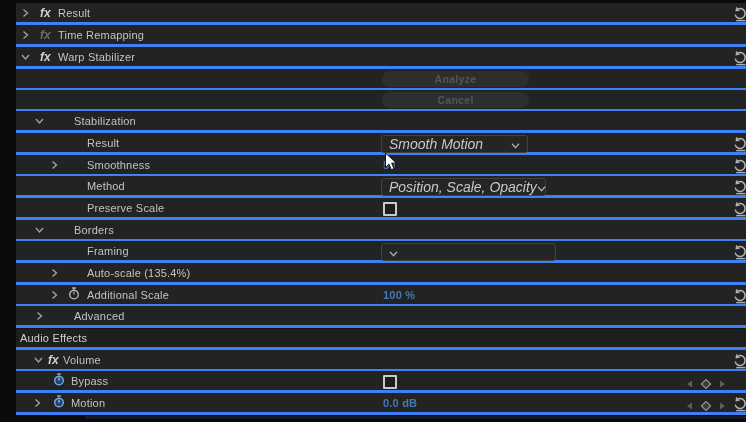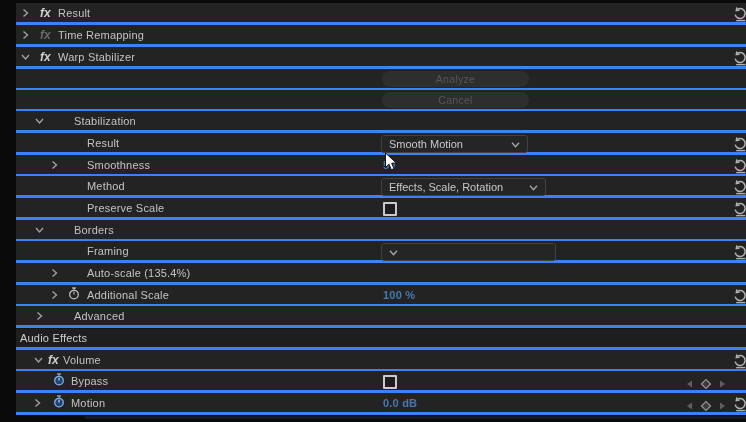--- a/index.html
+++ b/index.html
@@ -14,26 +14,26 @@
   .lbl{position:absolute;top:50%;transform:translateY(-50%);font-size:11px;
        color:#c3c3c3;white-space:nowrap;letter-spacing:.2px;}
   .val{position:absolute;top:50%;transform:translateY(-50%);font-size:11px;
        color:#4579b3;white-space:nowrap;font-weight:bold;letter-spacing:.2px;}
   .chev{position:absolute;top:50%;transform:translateY(-50%);display:flex;}
   .fxi{position:absolute;top:50%;transform:translateY(-50%);font-size:12px;
        font-style:italic;font-weight:bold;color:#d0d0d0;}
   .fxi.dim{color:#6b6b6b;}
   .reset{position:absolute;left:717px;top:3px;width:16px;height:16px;cursor:pointer;}
   .dropdown{position:absolute;left:365px;top:2px;height:16px;border:1px solid #424242;
-       border-radius:3px;background:#252525;color:#c8c8c8;font-size:11px;
-       display:flex;align-items:center;padding:0 7px;box-sizing:content-box;cursor:pointer;}
+       border-radius:3px;background:#252525;color:#c8c8c8;font-size:14px;
+       display:flex;align-items:center;padding:0 7px;box-sizing:content-box;cursor:pointer;font-style:italic;}
   .dropdown .ddtext{flex:1;white-space:nowrap;}
   .pbtn{position:absolute;left:366px;width:147px;height:16px;top:2px;border-radius:8px;
        background:#2e2e2e;color:#555555;font-size:10.5px;display:flex;align-items:center;
-       justify-content:center;letter-spacing:.3px;}
+       justify-content:center;letter-spacing:.3px;font-weight:bold;}
   .checkbox{position:absolute;left:367px;top:4px;width:10px;height:10px;
        border:2px solid #cacaca;border-radius:1px;background:#1d1d1d;cursor:pointer;}
   .kfnav{position:absolute;left:667px;top:5px;width:46px;height:12px;}
   .stopwatch{position:absolute;top:50%;transform:translateY(-50%);}
   .bottombar{position:absolute;left:85px;top:416px;width:661px;height:3px;background:#131a25;}
   .cursor{position:absolute;left:384px;top:152px;width:14px;height:20px;z-index:50;}
   .uptri{position:absolute;left:729px;top:7px;}
 </style>
 </head>
 <body>
@@ -129,21 +129,21 @@
         <path d="M2.2 8.6 a5 5 0 1 0 1.1-4.3" fill="none" stroke="#b0b0b0" stroke-width="1.5"></path>
         <path d="M3.8 1.4 l-0.5 3.2 3.3-0.6" fill="none" stroke="#b0b0b0" stroke-width="1.4"></path>
         <line x1="3.2" y1="14.6" x2="12.4" y2="14.6" stroke="#b0b0b0" stroke-width="1.4"></line>
       </svg>
   </span>
 </div>
 
 <div class="row" style="top:176px">
   <span class="lbl" style="left:71px">Method</span>
   <div class="dropdown" style="width:149px">
-    <span class="ddtext">Effects, Scale, Rotation</span>
+    <span class="ddtext">Position, Scale, Opacity</span>
     <span><svg width="9" height="6" viewBox="0 0 9 6">
           <path d="M1 .8 L4.5 4.8 L8 .8" fill="none" stroke="#a8a8a8" stroke-width="1.3"></path>
         </svg></span>
   </div>
   <span class="reset">
     <svg width="15" height="16" viewBox="0 0 15 16">
         <path d="M2.2 8.6 a5 5 0 1 0 1.1-4.3" fill="none" stroke="#b0b0b0" stroke-width="1.5"></path>
         <path d="M3.8 1.4 l-0.5 3.2 3.3-0.6" fill="none" stroke="#b0b0b0" stroke-width="1.4"></path>
         <line x1="3.2" y1="14.6" x2="12.4" y2="14.6" stroke="#b0b0b0" stroke-width="1.4"></line>
       </svg>

